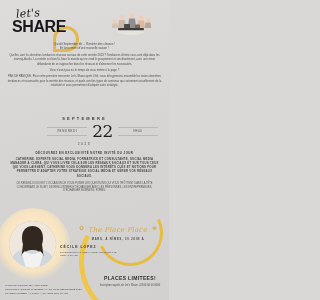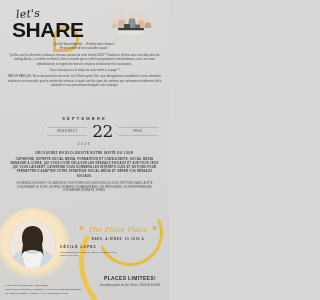--- a/index.html
+++ b/index.html
@@ -67,21 +67,21 @@
     color:#1d1d1b;
     letter-spacing:.2px;
     transform:rotate(-4deg);
     display:block;
     margin-left:4px;
     line-height:1;
   }
   .logo-main {
     font-family:"Liberation Sans", sans-serif;
     font-weight:bold;
-    font-size:21px;
+    font-size:16px;
     letter-spacing:-.4px;
     color:#17171a;
     line-height:1;
     display:block;
     margin-top:1px;
   }
 
   
   .illus {
     position:absolute; right:14px; top:11px;

